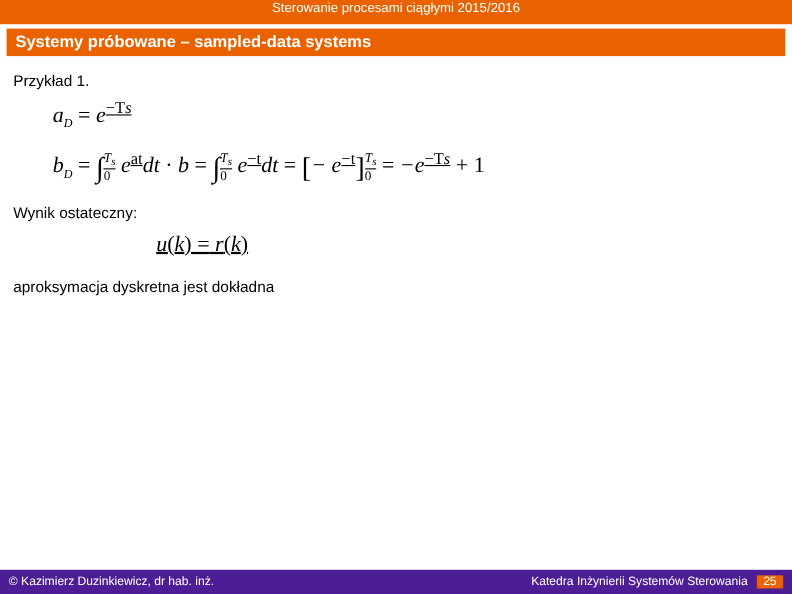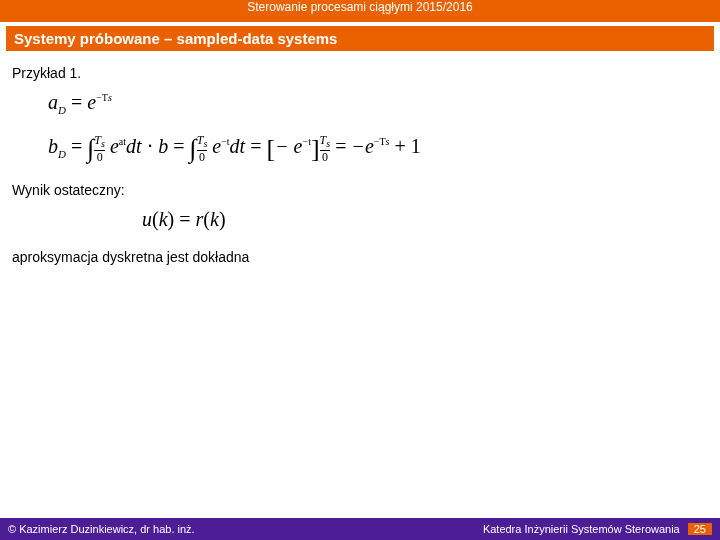--- a/index.html
+++ b/index.html
@@ -38,27 +38,27 @@
   .label {
     font-size: 14px;
     margin: 6px 0 10px 0;
   }
   .eq-block {
     margin: 8px 0 18px 36px;
     font-family: "Times New Roman", Times, serif;
     font-style: italic;
     font-size: 20px;
   }
-  .eq-block.med-indent { margin-left: 130px; }
+  .eq-block.med-indent { margin-left: 130px; text-decoration: underline; }
   .eq-block.center-ish { margin-left: 150px; }
   .int { font-style: normal; font-size: 26px; vertical-align: -4px; }
-  .frac { display:inline-block; text-align:center; vertical-align: middle; font-size: 12px; line-height:1; }
+  .frac { display:inline-block; text-align:left; vertical-align: middle; font-size: 12px; line-height:1; }
   .frac .n { display:block; }
   .frac .d { display:block; border-top:1px solid #000; }
-  .sup { font-size: 10px; vertical-align: super; font-style: normal; }
+  .sup { font-size: 15px; vertical-align: super; font-style: normal; text-decoration: underline; }
   .sub { font-size: 11px; vertical-align: sub; font-style: italic; }
   .rm { font-style: normal; }
   .bigbr { font-size: 26px; font-style: normal; vertical-align: -4px; }
   .footer {
     position: absolute;
     bottom: 0;
     left: 0;
     right: 0;
     background: #4c1d95;
     color: #fff;

